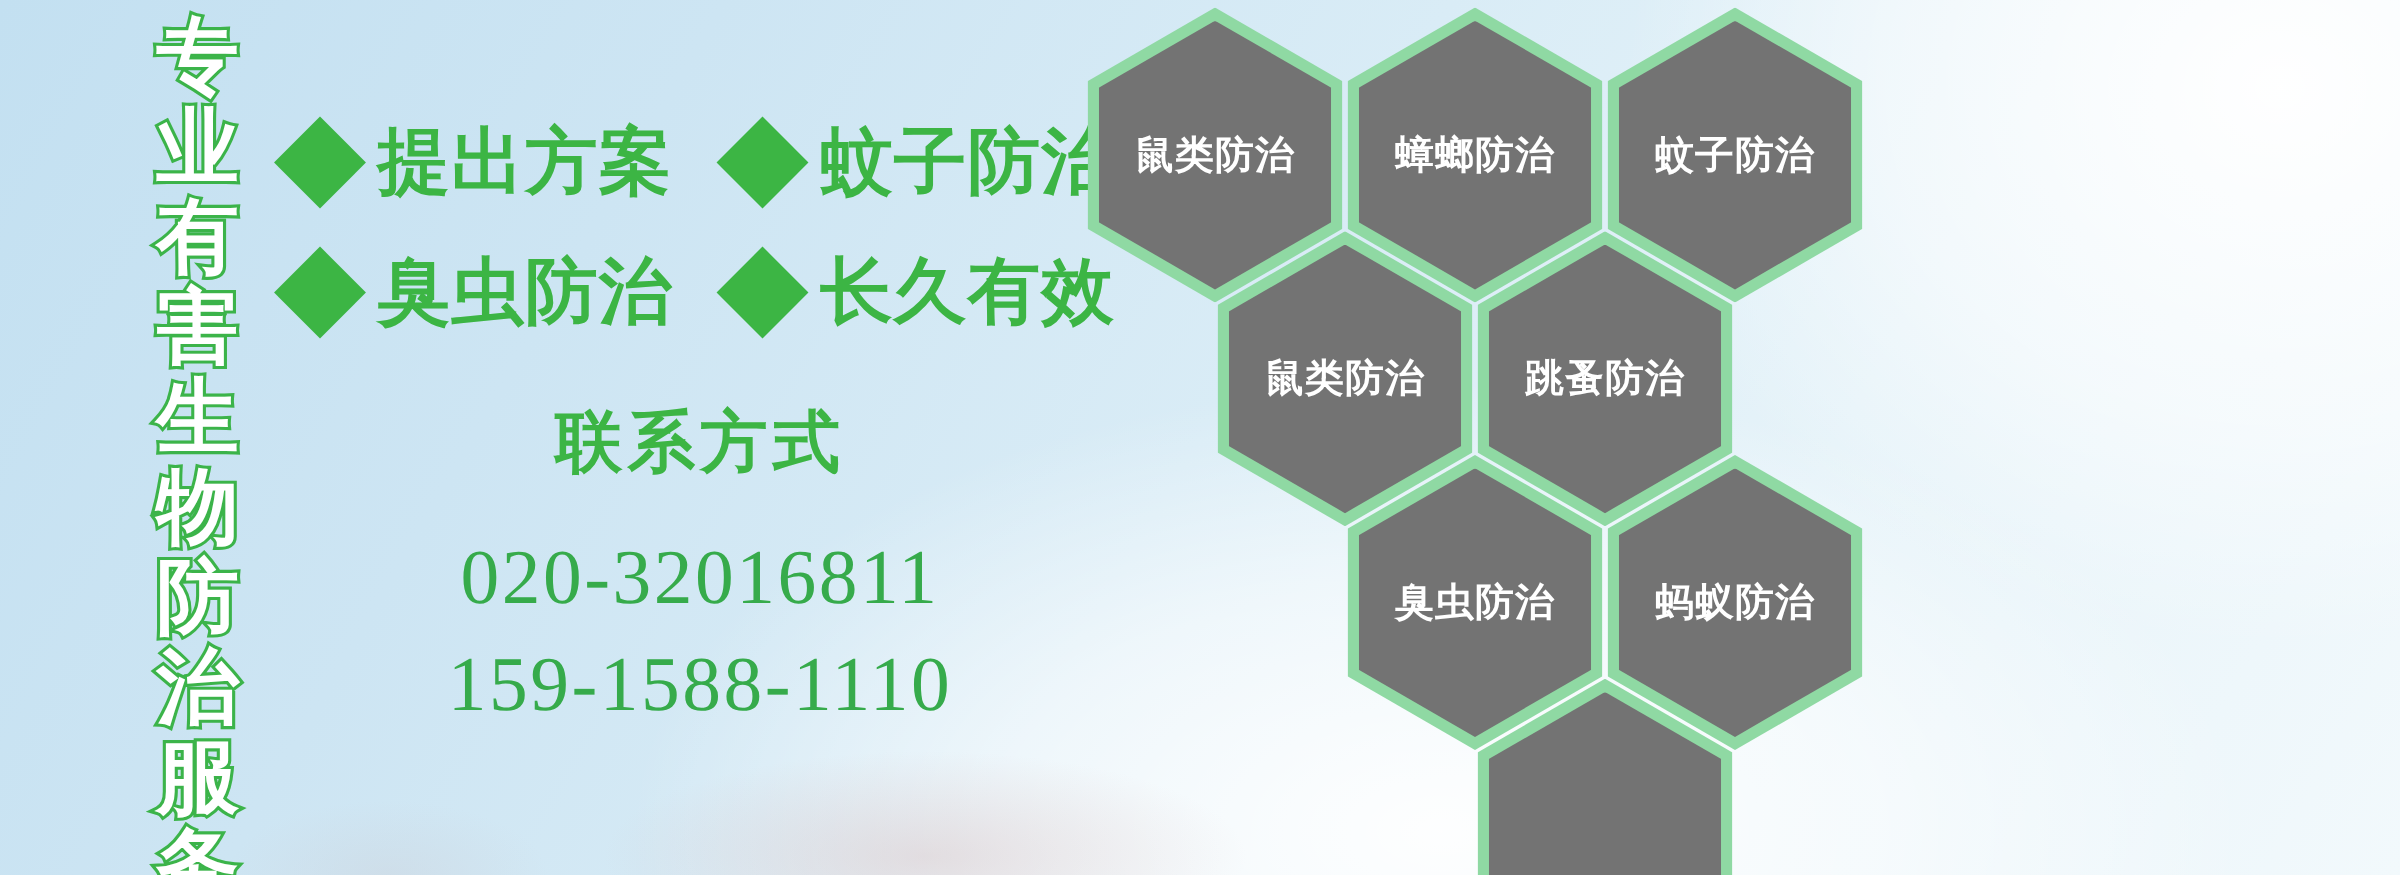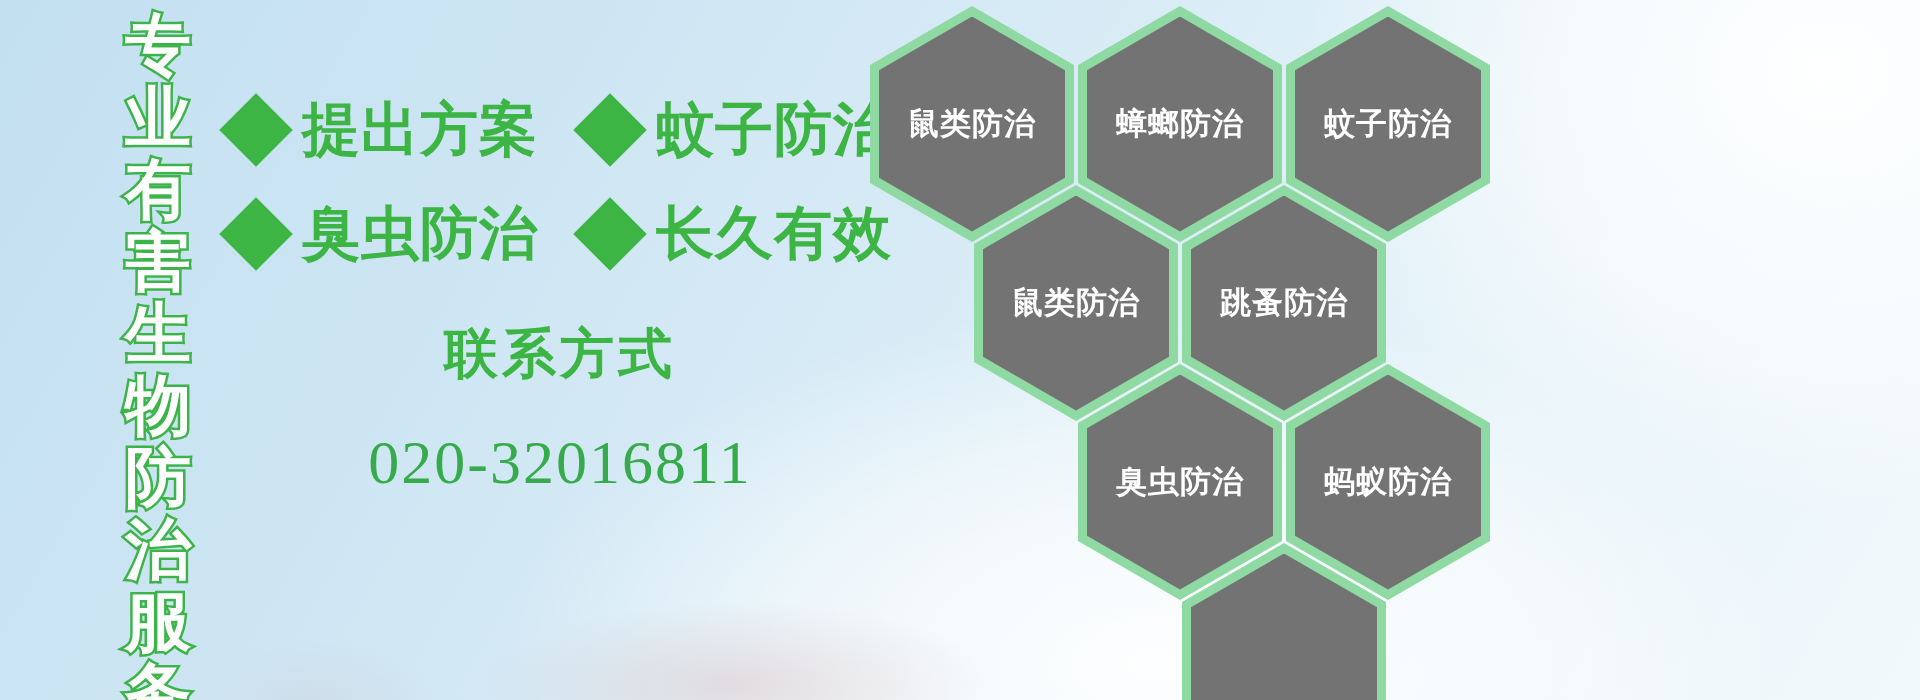--- a/index.html
+++ b/index.html
@@ -177,20 +177,21 @@
       <span class="feature-gap"></span>
       <span class="diamond"></span>
       <span class="feature-text">长久有效</span>
     </div>
 
   </div>
 
   <div id="contact">
     <div id="contact-title">联系方式</div>
     <div class="phone">020-32016811</div>
+    <div class="phone">159-1588-1110</div>
   </div>
 
   <div id="honeycomb">
 
     <div class="hex r1 c1">
       <div class="hex-inner">
         <span class="hex-label">鼠类防治</span>
       </div>
     </div>
 

